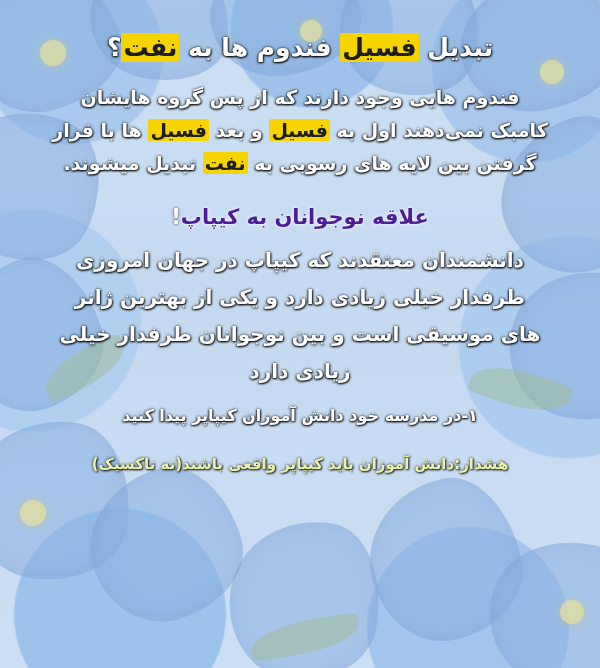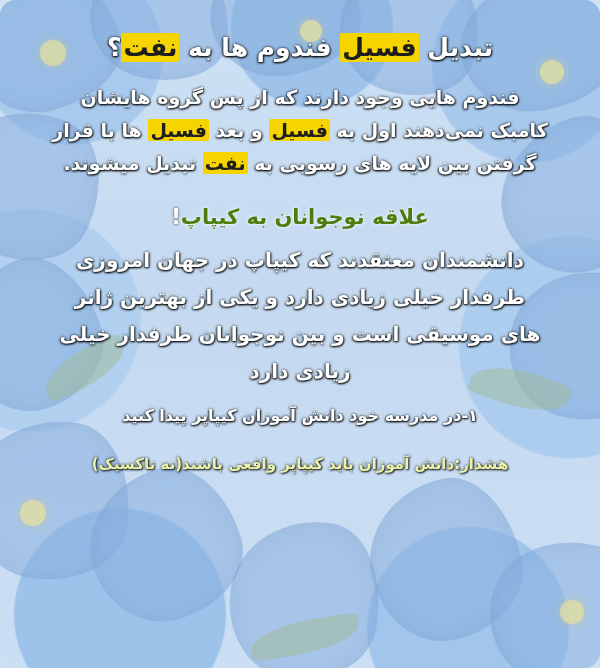--- a/index.html
+++ b/index.html
@@ -13,21 +13,20 @@
     font-family: "DejaVu Sans", sans-serif;
     background: #cfe0f2;
   }
 
   #poster {
     position: relative;
     width: 600px;
     height: 668px;
     overflow: hidden;
     background: #c9dcef;
-    border-radius: 16px;
   }
 
   
   .bg {
     position: absolute;
     inset: 0;
     overflow: hidden;
   }
   .bg-base {
     position: absolute;
@@ -90,21 +89,21 @@
     letter-spacing: 0.2px;
   }
 
   .title {
     font-size: 25px;
     margin-top: 32px;
     line-height: 1.3;
   }
 
   .hl-blue {
-    color: #4d7c0f;
+    color: #4c1d95;
     text-shadow: 0 0 2px rgba(255,255,255,0.9), 0 0 4px rgba(255,255,255,0.7);
   }
   .hl-yellow {
     background: #f5d400;
     color: #1d1d1d;
     text-shadow: none;
     padding: 0 2px;
     border-radius: 2px;
   }
 

